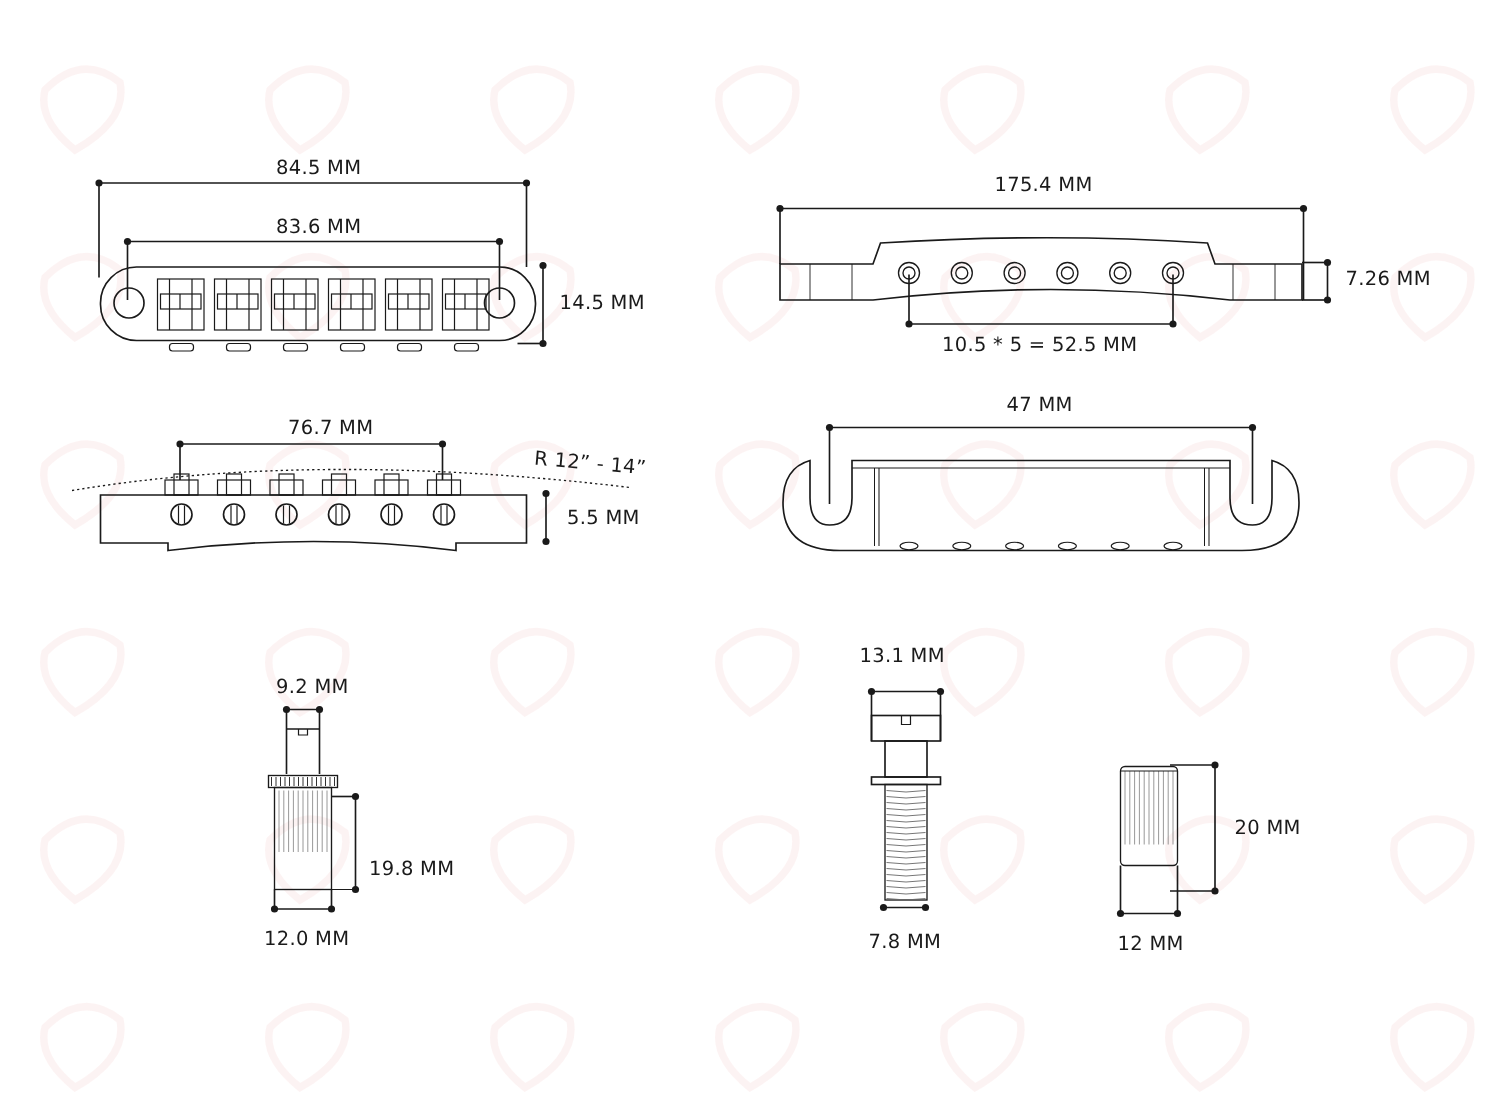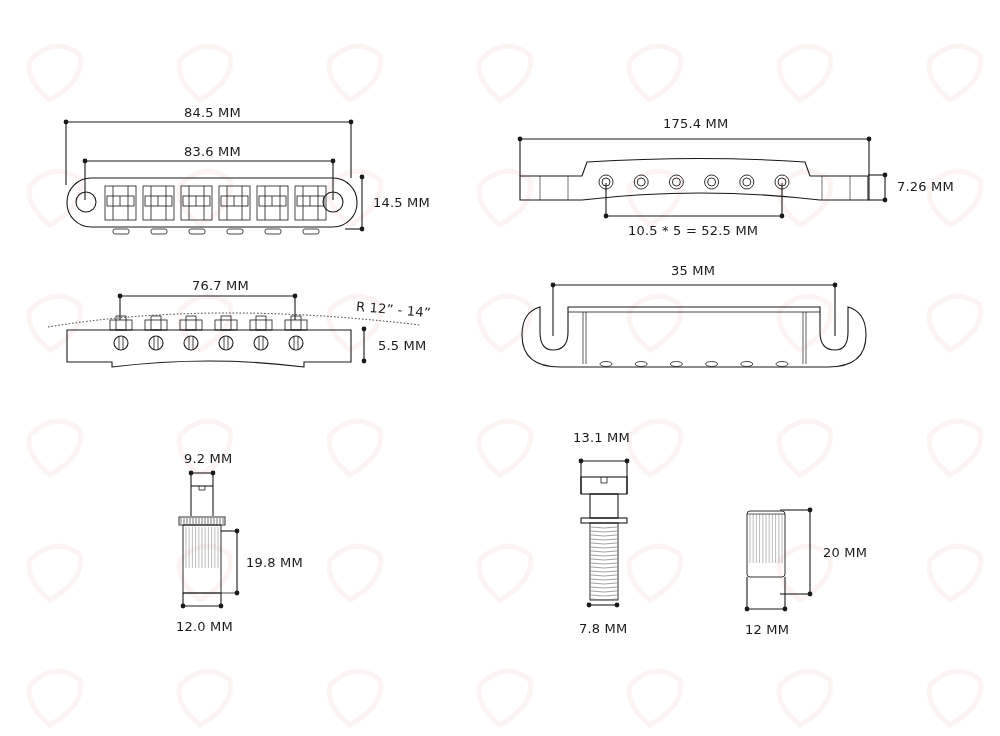--- a/index.html
+++ b/index.html
@@ -414,24 +414,24 @@
   <div class="lbl" style="left:373px;top:195px">14.5 MM</div>
 
   <div class="lbl" style="left:192px;top:278px">76.7 MM</div>
   <div class="lbl" style="left:356px;top:302px;transform:rotate(5deg)">R 12” - 14”</div>
   <div class="lbl" style="left:378px;top:338px">5.5 MM</div>
 
   <div class="lbl" style="left:663px;top:116px">175.4 MM</div>
   <div class="lbl" style="left:897px;top:179px">7.26 MM</div>
   <div class="lbl" style="left:628px;top:223px">10.5 * 5 = 52.5 MM</div>
 
-  <div class="lbl" style="left:671px;top:263px">35 MM</div>
+  <div class="lbl" style="left:671px;top:263px">47 MM</div>
 
   <div class="lbl" style="left:184px;top:451px">9.2 MM</div>
-  <div class="lbl" style="left:246px;top:555px">19.8 MM</div>
+  <div class="lbl" style="left:246px;top:572px">19.8 MM</div>
   <div class="lbl" style="left:176px;top:619px">12.0 MM</div>
 
   <div class="lbl" style="left:573px;top:430px">13.1 MM</div>
   <div class="lbl" style="left:579px;top:621px">7.8 MM</div>
 
   <div class="lbl" style="left:823px;top:545px">20 MM</div>
   <div class="lbl" style="left:745px;top:622px">12 MM</div>
 </div>
 
 </body></html>

